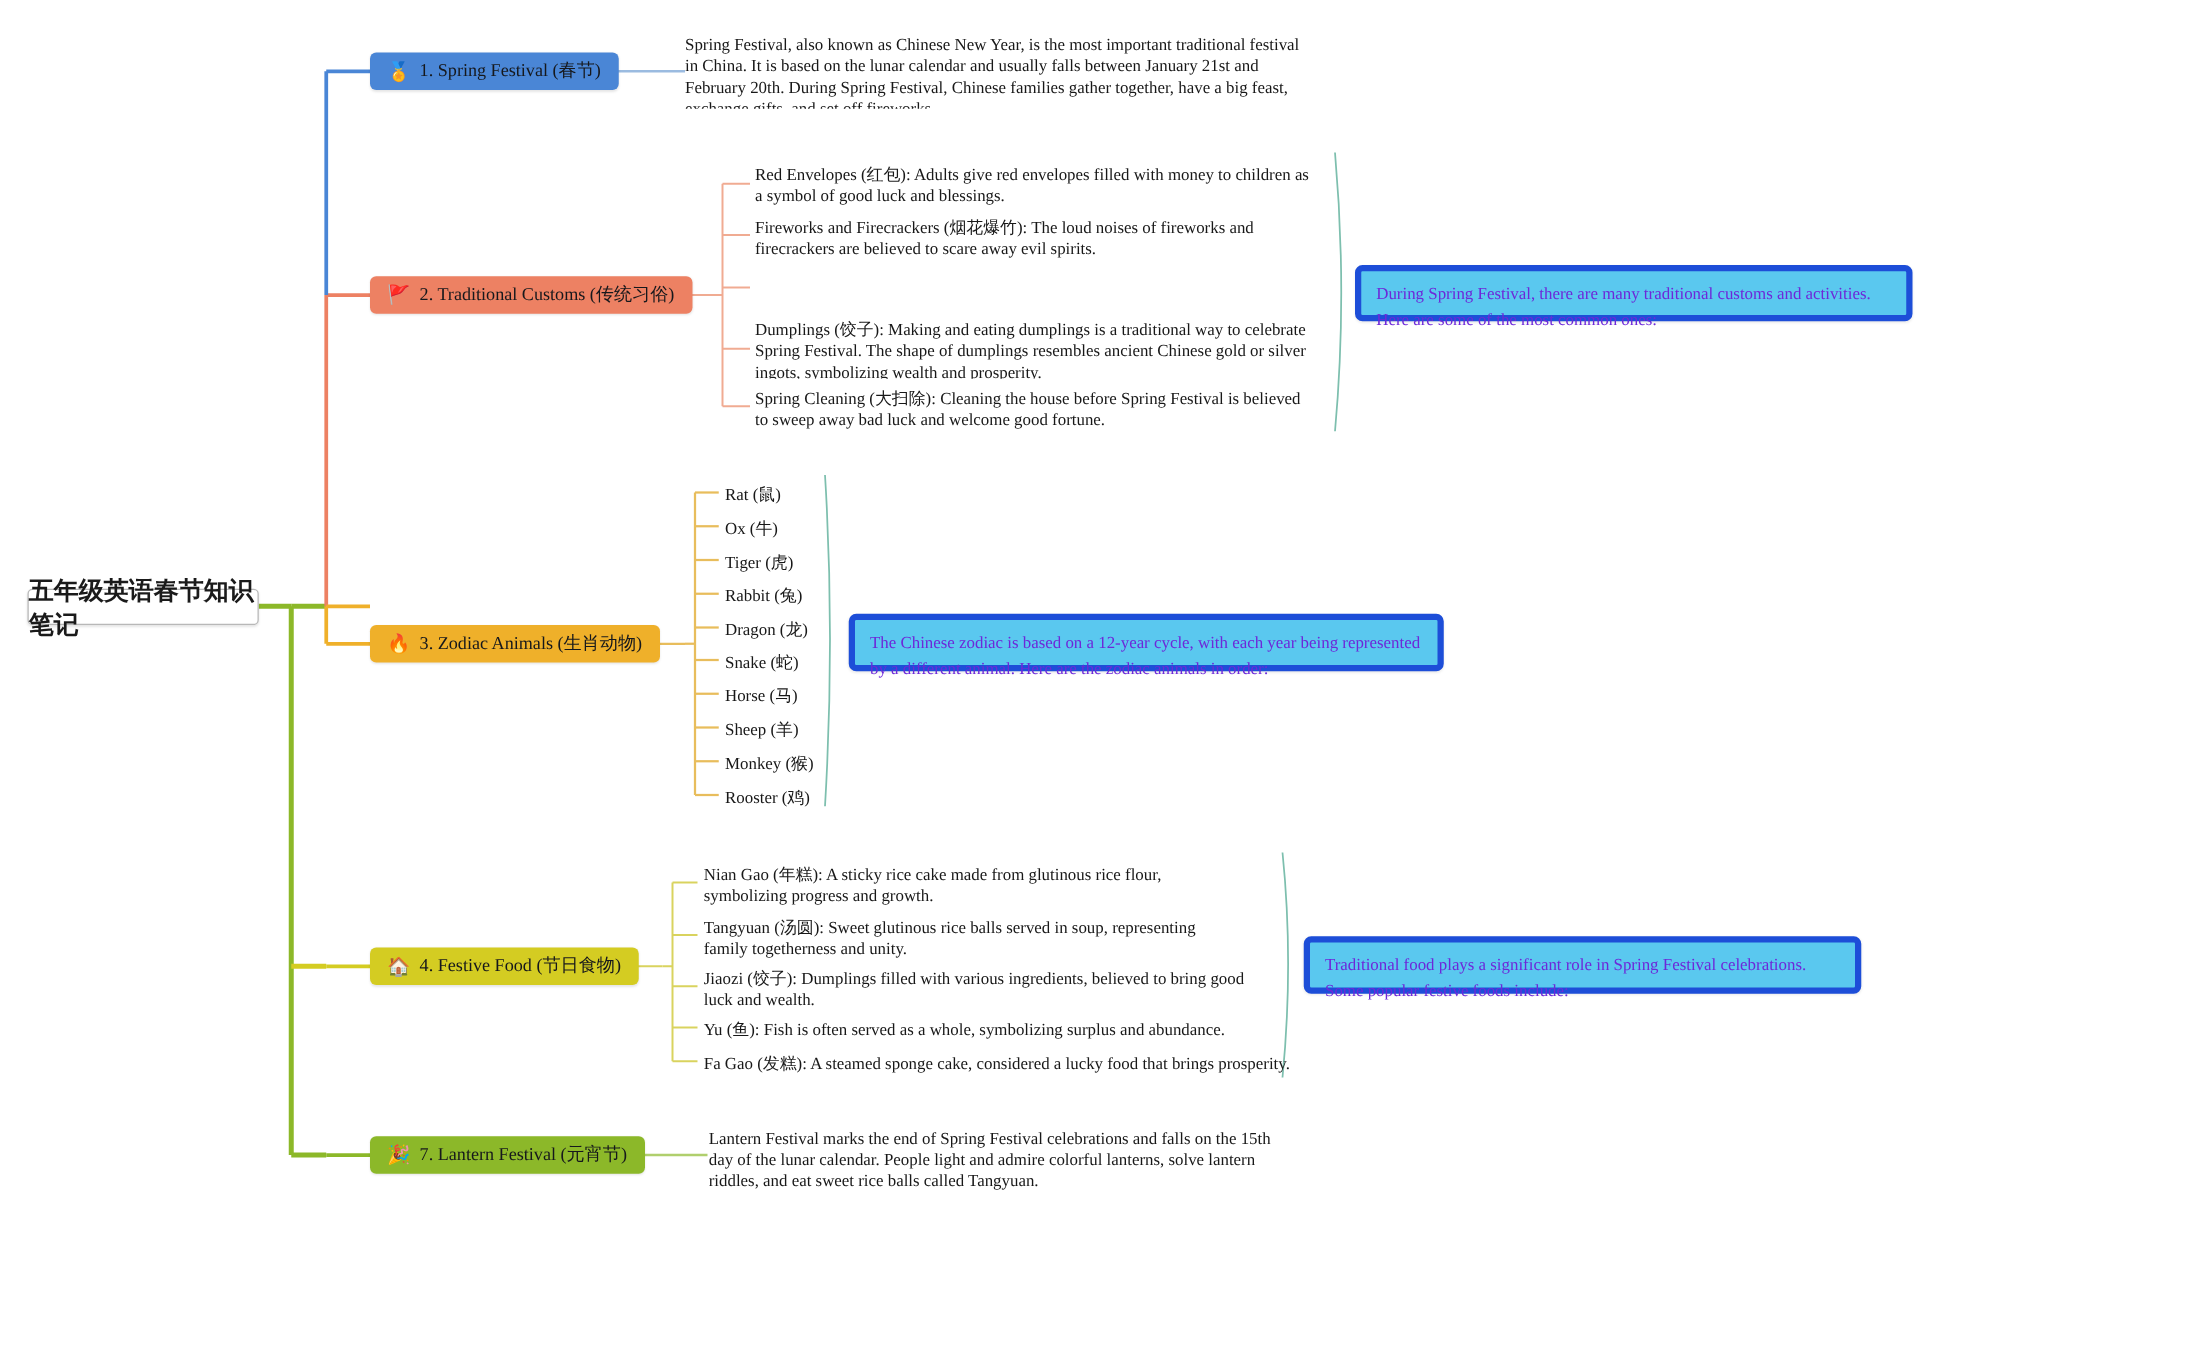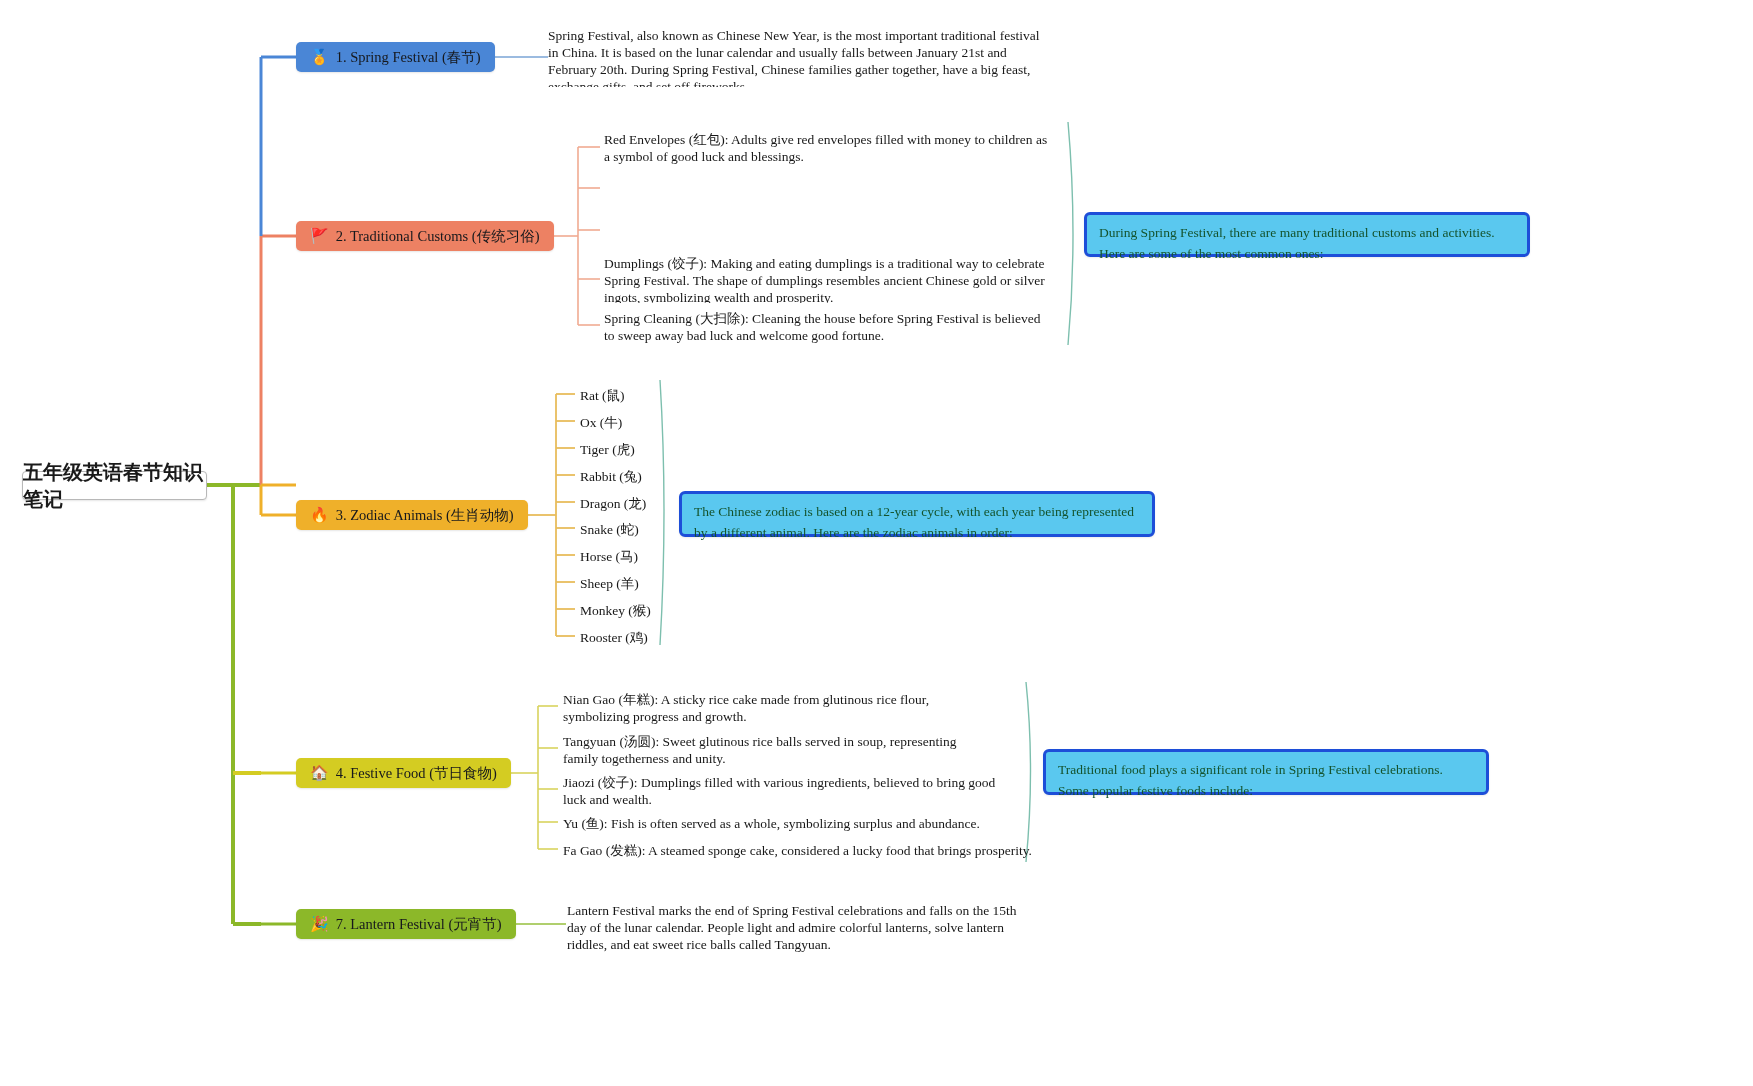--- a/index.html
+++ b/index.html
@@ -50,23 +50,23 @@
     font-size:13.5px;
     color:#181818;
     line-height:1.26;
     white-space:normal;
   }
   .leaf.one{white-space:nowrap;text-align:center;}
 
   .callout{
     position:absolute;
     background:#5ac8ef;
-    border:3px solid #1d4ed8;
+    border:5px solid #1d4ed8;
     border-radius:6px;
-    color:#14532d;
+    color:#6d28d9;
     font-size:13.5px;
     line-height:1.55;
     padding:8px 12px;
     box-sizing:border-box;
     box-shadow:0 1px 2px rgba(0,0,0,.08);
   }
 
   .topicbody{
     position:absolute;
     font-size:13.5px;
@@ -150,20 +150,21 @@
     <span class="lbl">1. Spring Festival (春节)</span>
   </div>
   <div class="topicbody" style="left:548px;top:27px;width:505px;height:60px;">Spring Festival, also known as Chinese New Year, is the most important traditional festival in China. It is based on the lunar calendar and usually falls between January 21st and February 20th. During Spring Festival, Chinese families gather together, have a big feast, exchange gifts, and set off fireworks.</div>
 
   <div class="node branch" style="left:296px;top:221px;background:#ed8163;">
     <span class="ico">🚩</span>
     <span class="lbl">2. Traditional Customs (传统习俗)</span>
   </div>
 
   <div class="leaf" style="left:604px;top:131px;width:450px;">Red Envelopes (红包): Adults give red envelopes filled with money to children as a symbol of good luck and blessings.</div>
+  <div class="leaf" style="left:604px;top:173px;width:450px;">Fireworks and Firecrackers (烟花爆竹): The loud noises of fireworks and firecrackers are believed to scare away evil spirits.</div>
   <div class="leaf" style="left:604px;top:255px;width:452px;height:48px;overflow:hidden;">Dumplings (饺子): Making and eating dumplings is a traditional way to celebrate Spring Festival. The shape of dumplings resembles ancient Chinese gold or silver ingots, symbolizing wealth and prosperity.</div>
   <div class="leaf" style="left:604px;top:310px;width:450px;">Spring Cleaning (大扫除): Cleaning the house before Spring Festival is believed to sweep away bad luck and welcome good fortune.</div>
 
   <div class="callout" style="left:1084px;top:212px;width:446px;height:45px;">During Spring Festival, there are many traditional customs and activities. Here are some of the most common ones:</div>
 
   <div class="node branch" style="left:296px;top:500px;background:#efb02a;">
     <span class="ico">🔥</span>
     <span class="lbl">3. Zodiac Animals (生肖动物)</span>
   </div>
 

